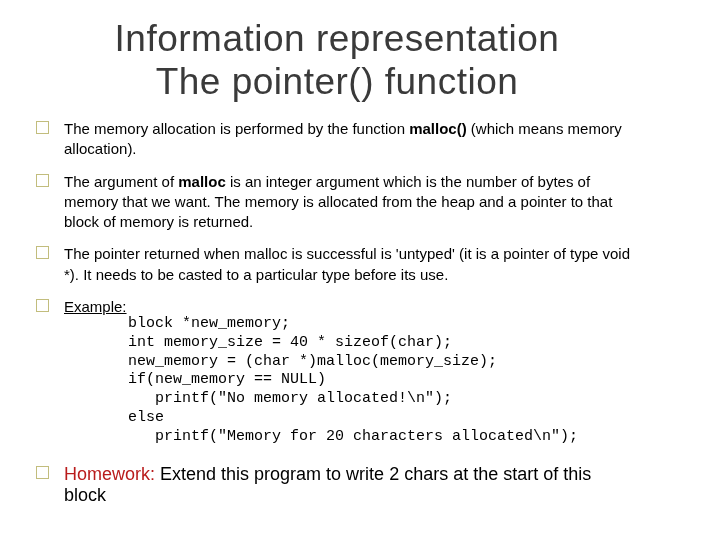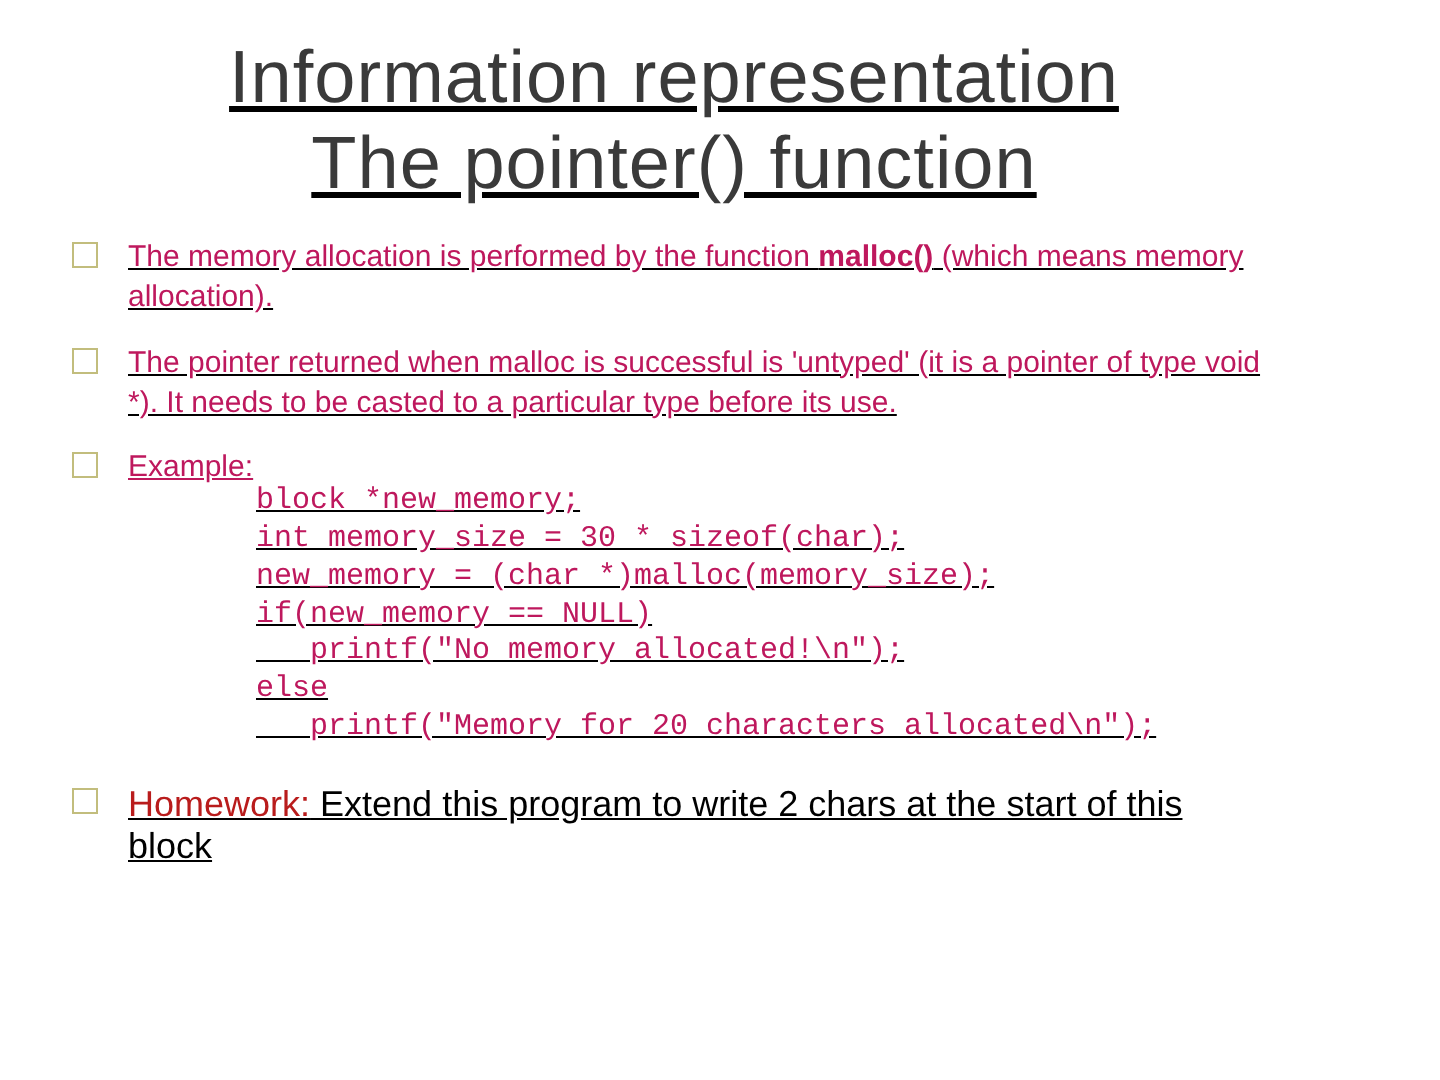--- a/index.html
+++ b/index.html
@@ -10,21 +10,20 @@
     overflow: hidden;
     background: #ffffff;
     font-family: Arial, Helvetica, sans-serif;
   }
   .slide {
     width: 666px;
     height: 540px;
     position: relative;
     padding: 18px 28px 0 36px;
     box-sizing: border-box;
-    text-decoration: underline;
   }
   .title {
     font-size: 37px;
     line-height: 1.15;
     color: #3a3a3a;
     text-align: center;
     font-weight: 400;
     margin: 0 0 16px 0;
     letter-spacing: 0.5px;
   }
@@ -32,21 +31,21 @@
     list-style: none;
     padding: 0;
     margin: 0;
   }
   .bullets > li {
     position: relative;
     padding-left: 28px;
     margin-bottom: 12px;
     font-size: 15px;
     line-height: 1.35;
-    color: #be185d;
+    color: #000000;
   }
   .bullet-box {
     position: absolute;
     left: 0;
     top: 2px;
     width: 13px;
     height: 13px;
     border: 1.5px solid #c2bd7d;
     box-sizing: border-box;
   }
@@ -88,32 +87,38 @@
 
   <ul class="bullets">
 
     <li>
       <span class="bullet-box"></span>
       <span>
         <span>The memory allocation is performed by the function </span><b>malloc()</b><span> (which means memory allocation).</span>
       </span>
     </li>
 
+    <li>
+      <span class="bullet-box"></span>
+      <span>
+        <span>The argument of </span><b>malloc</b><span> is an integer argument which is the number of bytes of memory that we want.  The memory is allocated from the heap and a pointer to that block of memory is returned.</span>
+      </span>
+    </li>
 
 
     <li>
       <span class="bullet-box"></span>
       <span>The pointer returned when malloc is successful is 'untyped' (it is a pointer of type void *).  It needs to be casted to a particular type before its use.</span>
     </li>
 
     <li>
       <span class="bullet-box"></span>
       <span class="example-label">Example:</span>
       <div class="code"><span>block *new_memory;</span>
-<span>int memory_size = 30 * sizeof(char);</span>
+<span>int memory_size = 40 * sizeof(char);</span>
 <span>new_memory = (char *)malloc(memory_size);</span>
 <span>if(new_memory == NULL)</span>
 <span>   printf("No memory allocated!\n");</span>
 <span>else</span>
 <span>   printf("Memory for 20 characters allocated\n");</span></div>
     </li>
 
   </ul>
 
   <div class="homework-line">

